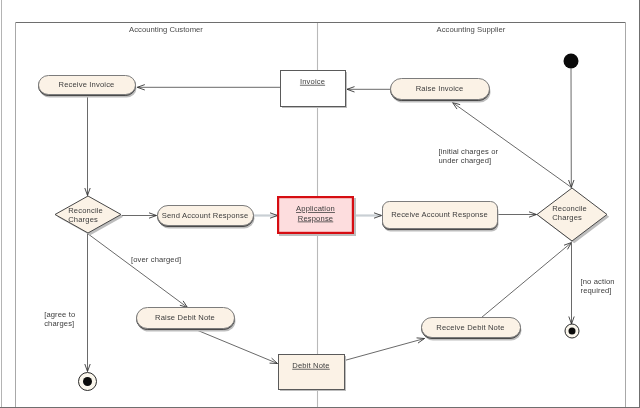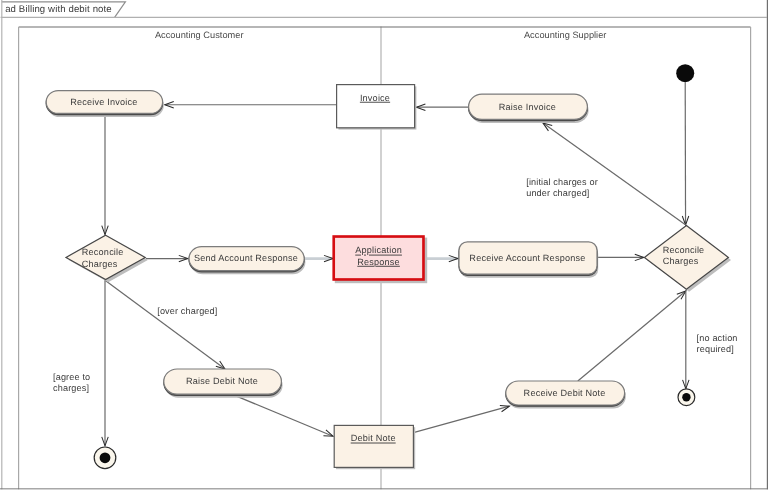--- a/index.html
+++ b/index.html
@@ -31,28 +31,20 @@
   .edge-hl{stroke:#c9cfd4;stroke-width:2.2;fill:none;}
   .arrow{stroke:#2a2a2a;stroke-width:0.85;fill:none;}
   .dot{fill:#0a0a0a;}
   .ring{fill:#faf6ec;stroke:#2b2b2b;stroke-width:1;}
 </style>
 </head>
 <body>
 
 <div id="stage">
 
-  <div id="tabbar">
-    <svg id="tab" width="640" height="16" viewBox="0 0 640 16">
-      <path d="M1.5,1.5 L104.5,1.5 L95.5,14.5 L1.5,14.5 Z" fill="#ffffff" stroke="none"></path>
-      <path d="M1.5,1.5 L104.5,1.5 L95.5,14.5" fill="none" stroke="#8e8e8e" stroke-width="1"></path>
-      <path d="M0.5,14.5 L639,14.5" fill="none" stroke="#b0b0b0" stroke-width="1.2"></path>
-    </svg>
-    <div id="tab-label">ad Billing with debit note</div>
-  </div>
 
   <svg id="canvas" width="640" height="408" viewBox="0 0 640 408">
     <g id="g-partition">
         <line x1="317.5" y1="22" x2="317.5" y2="410" class="plane"></line>
       </g>
     <g id="g-frame">
         <path d="M15.5,22.5 L625.5,22.5" class="frame"></path>
         <path d="M15.5,22.5 L15.5,410" class="frame-side"></path>
         <path d="M625.5,22.5 L625.5,410" class="frame-side"></path>
       </g>

